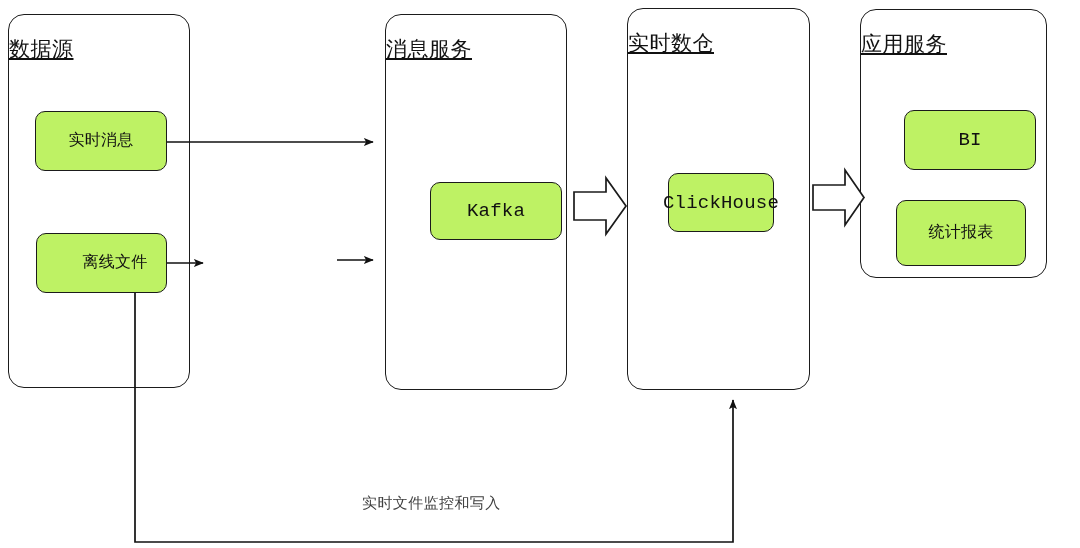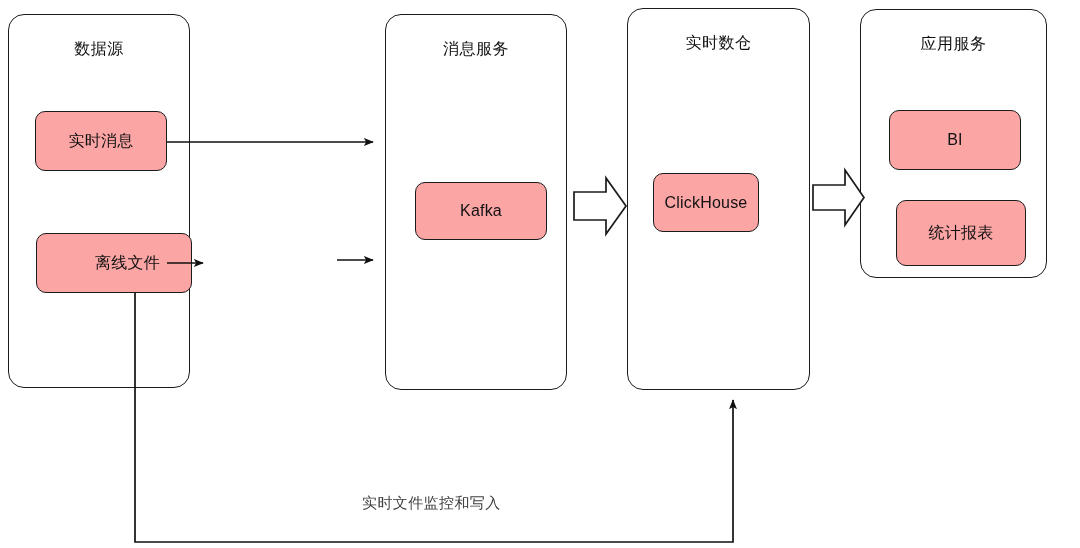--- a/index.html
+++ b/index.html
@@ -15,43 +15,45 @@
   .group-box{
     position:absolute;
     border:1.6px solid #1b1b1b;
     border-radius:16px;
     background:#ffffff;
     box-sizing:border-box;
   }
   .group-title{
     position:absolute;
     width:100%;
-    text-align:center;
+    text-align:left;
     top:24px;
     left:0;
-    font-size:16px;
+    font-size:21px;
     line-height:20px;
     letter-spacing:0.5px;
     color:#111111;
+    text-decoration:underline;
   }
   .node-box{
     position:absolute;
     border:1.6px solid #1b1b1b;
     border-radius:10px;
-    background:#fca5a5;
+    background:#bef264;
     box-sizing:border-box;
     display:flex;
     align-items:center;
     justify-content:center;
     font-size:16px;
     line-height:20px;
     color:#111111;
     letter-spacing:0.3px;
+    font-family:Liberation Mono, monospace;
   }
-  .node-box.latin{font-size:16px;letter-spacing:0.2px;}
+  .node-box.latin{font-size:19px;letter-spacing:0.2px;margin-left:15px;}
 
   svg.overlay{
     position:absolute;left:0;top:0;
     width:1080px;height:548px;
     pointer-events:none;
     overflow:visible;
   }
   .conn{fill:none;stroke:#111111;stroke-width:1.7px;}
   .blockarrow{fill:#ffffff;stroke:#1b1b1b;stroke-width:1.7px;stroke-linejoin:miter;}
   .edge-label{
@@ -65,21 +67,21 @@
 </style>
 </head>
 <body>
 
 <div id="canvas">
 
   <div class="group-box" style="left:8px;top:14px;width:182px;height:374px;">
     <div class="group-title">数据源</div>
   </div>
   <div class="node-box" style="left:35px;top:111px;width:132px;height:60px;">实时消息</div>
-  <div class="node-box" style="left:36px;top:233px;width:156px;height:60px;padding-left:27px;">离线文件</div>
+  <div class="node-box" style="left:36px;top:233px;width:131px;height:60px;padding-left:27px;">离线文件</div>
 
 
   <div class="group-box" style="left:385px;top:14px;width:182px;height:376px;">
     <div class="group-title">消息服务</div>
   </div>
   <div class="node-box latin" style="left:415px;top:182px;width:132px;height:58px;">Kafka</div>
 
   <div class="group-box" style="left:627px;top:8px;width:183px;height:382px;">
     <div class="group-title">实时数仓</div>
   </div>

